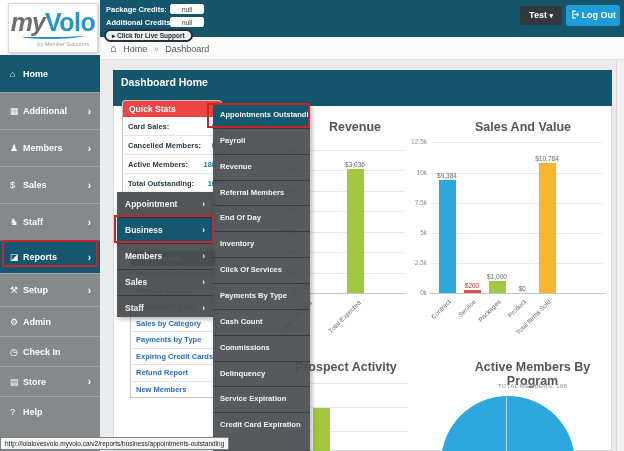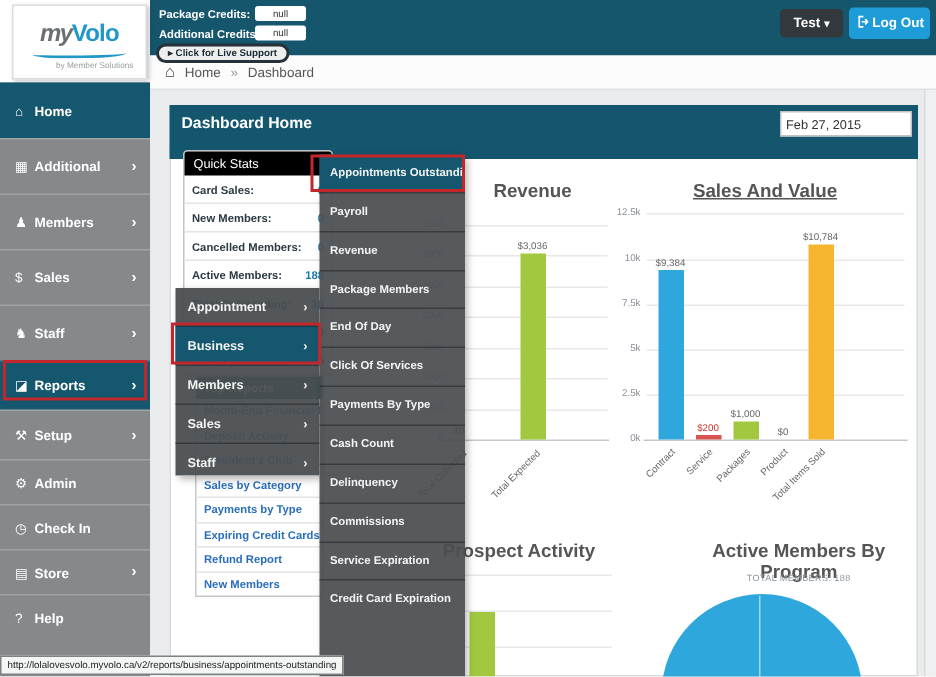--- a/index.html
+++ b/index.html
@@ -3,21 +3,21 @@
 <meta charset="utf-8">
 <style>
   html,body{margin:0;padding:0;}
   body{width:624px;height:451px;position:relative;overflow:hidden;background:#ffffff;
        font-family:"Liberation Sans",sans-serif;-webkit-font-smoothing:antialiased;}
   .abs{position:absolute;box-sizing:border-box;}
   
   .teal-band{left:100px;top:0;width:524px;height:37px;background:#15566D;z-index:2;}
   .logo-card{left:8px;top:3px;width:90px;height:50px;background:#fff;border:1px solid #DADCDD;
              box-shadow:1px 1px 3px rgba(0,0,0,.25);z-index:3;text-align:center;}
-  .logo-line{margin-top:9px;font-size:16px;line-height:19px;}
+  .logo-line{margin-top:9px;font-size:25px;line-height:19px;}
   .logo-my{font-style:italic;font-weight:bold;color:#6B6F72;letter-spacing:-1px;}
   .logo-volo{font-weight:bold;color:#2196C9;letter-spacing:-0.5px;}
   .logo-swoosh{margin:1px auto 0;width:62px;height:4px;border-bottom:2px solid #2196C9;border-radius:0 0 60% 40%;}
   .logo-sub{margin-top:2px;font-size:5.5px;color:#9AA0A3;text-align:right;padding-right:8px;}
   .cred-label{color:#fff;font-size:7.5px;font-weight:bold;z-index:3;}
   .cred-input{width:34px;height:10px;border:1px solid #fff;border-radius:2px;background:#fff;
               font-size:6.5px;text-align:center;color:#333;z-index:3;padding:0;}
   .pill{left:104px;top:29px;height:13px;background:#EDEFEF;border:2px solid #25323B;border-radius:8px;
         font-size:6.5px;font-weight:bold;color:#1B2A33;line-height:9px;padding:0 6px;z-index:4;white-space:nowrap;}
   .test-btn{left:520px;top:6px;width:42px;height:19px;background:#33383C;border-radius:3px;color:#fff;
@@ -39,21 +39,21 @@
   
   .main-bg{left:100px;top:60px;width:524px;height:391px;background:#E9EBEC;z-index:1;}
   .scroll-strip{left:616px;top:60px;width:8px;height:391px;background:#EFF0F1;border-left:1px solid #D9DBDC;z-index:2;}
   .title-bar{left:113px;top:70px;width:499px;height:36px;background:#14566D;z-index:2;}
   .title-bar .t{position:absolute;left:8px;top:0;line-height:25px;color:#fff;font-size:10.5px;font-weight:bold;}
   .date-input{position:absolute;right:4px;top:4px;width:80px;height:15px;border:1px solid #BFC3C5;
               background:#fff;font-size:8.5px;color:#333;padding:0 3px;font-family:"Liberation Sans",sans-serif;}
   .card{left:113px;top:96px;width:499px;height:355px;background:#fff;border:1px solid #D6D8D9;z-index:1;}
   
   .qs{left:122px;top:100px;width:100px;background:#fff;border:1px solid #BFC3C5;border-radius:3px;z-index:3;}
-  .qs-head{height:16px;background:#000000;border-radius:2px 2px 0 0;color:#fff;font-size:8.5px;font-weight:normal;
+  .qs-head{height:16px;background:#ef4444;border-radius:2px 2px 0 0;color:#fff;font-size:8.5px;font-weight:bold;
            line-height:16px;padding-left:6px;}
   .qs-row{height:18px;display:flex;align-items:center;justify-content:space-between;padding:0 5px;
           border-top:1px solid #E2E4E5;}
   .qs-row .l{font-size:7.5px;font-weight:bold;color:#2B3A42;white-space:nowrap;}
   .qs-row .v{font-size:7.5px;font-weight:bold;color:#1A7AA8;}
   
   .tr{left:130px;top:250px;width:86px;background:#fff;border:1px solid #C5C8CA;z-index:3;}
   .tr-head{height:15px;background:#14566D;color:#fff;font-size:8px;font-weight:bold;line-height:15px;padding-left:5px;}
   .tr-item{height:15.5px;line-height:15.5px;padding-left:5px;font-size:7.5px;font-weight:bold;color:#2A6EBB;
            border-top:1px solid #E2E4E5;white-space:nowrap;overflow:hidden;}
@@ -183,31 +183,26 @@
   <span class="ic">?</span>
   <span>Help</span>
 </div>
 
 <div class="abs main-bg"></div>
 <div class="abs card"></div>
 <div class="abs scroll-strip"></div>
 
 <div class="abs title-bar">
   <span class="t">Dashboard Home</span>
-  <input class="date-input" value="Feb 27, 2015" style="">
 </div>
 
 <div class="abs qs">
   <div class="qs-head">Quick Stats</div>
   <div class="qs-row" style="border-top:none;">
     <span class="l">Card Sales:</span>
-    <span class="v">0</span>
-  </div>
-  <div class="qs-row">
-    <span class="l">New Members:</span>
     <span class="v">0</span>
   </div>
   <div class="qs-row">
     <span class="l">Cancelled Members:</span>
     <span class="v">0</span>
   </div>
   <div class="qs-row">
     <span class="l">Active Members:</span>
     <span class="v">188</span>
   </div>
@@ -255,21 +250,21 @@
 <div class="ytick" style="left:272px;top:269px;width:24px;">500</div>
 <div class="ytick" style="left:272px;top:289px;width:24px;">0</div>
 <div class="abs" style="left:297px;top:284px;width:18px;text-align:center;font-size:6.5px;color:#666;z-index:2;">$0</div>
 <div class="bar-col" style="left:342px;bottom:158px;">
   <div class="vlab">$3,036</div>
   <div class="fill" style="height: 124px; background: rgb(162, 200, 64);"></div>
 </div>
 <div class="xlab" style="left:250px;top:299px;">Total Collected</div>
 <div class="xlab" style="left:299px;top:299px;">Total Expected</div>
 
-<div class="abs chart-title" style="left:425px;top:120px;width:170px;text-decoration:underline;">Sales And Value</div>
+<div class="abs chart-title" style="left:438px;top:120px;width:170px;">Sales And Value</div>
 <div class="ytick" style="left:405px;top:138px;width:22px;">12.5k</div>
 <div class="ytick" style="left:405px;top:169px;width:22px;">10k</div>
 <div class="ytick" style="left:405px;top:199px;width:22px;">7.5k</div>
 <div class="ytick" style="left:405px;top:229px;width:22px;">5k</div>
 <div class="ytick" style="left:405px;top:259px;width:22px;">2.5k</div>
 <div class="ytick" style="left:405px;top:289px;width:22px;">0k</div>
 <div class="gridline" style="left:431px;top:142px;width:172px;"></div>
 <div class="gridline" style="left:431px;top:173px;width:172px;"></div>
 <div class="gridline" style="left:431px;top:203px;width:172px;"></div>
 <div class="gridline" style="left:431px;top:233px;width:172px;"></div>
@@ -332,27 +327,28 @@
   <div class="ov2-item">
     <span>Staff</span>
     <span class="chev">›</span>
   </div>
 </div>
 
 <div class="abs ov3">
   <div class="ov3-item ov-active" style="border-top:none;">Appointments Outstanding</div>
   <div class="ov3-item">Payroll</div>
   <div class="ov3-item">Revenue</div>
-  <div class="ov3-item">Package Members</div>
+  <div class="ov3-item">Referral Members</div>
   <div class="ov3-item">End Of Day</div>
+  <div class="ov3-item">Inventory</div>
   <div class="ov3-item">Click Of Services</div>
   <div class="ov3-item">Payments By Type</div>
   <div class="ov3-item">Cash Count</div>
+  <div class="ov3-item">Commissions</div>
   <div class="ov3-item">Delinquency</div>
-  <div class="ov3-item">Commissions</div>
   <div class="ov3-item">Service Expiration</div>
   <div class="ov3-item">Credit Card Expiration</div>
 </div>
 
 <div class="abs redbox" style="left:2px;top:240px;width:96px;height:27px;"></div>
 <div class="abs redbox" style="left:114px;top:215px;width:100px;height:28px;"></div>
 <div class="abs redbox" style="left:207px;top:103px;width:103px;height:25px;"></div>
 
 <div class="abs status">http://lolalovesvolo.myvolo.ca/v2/reports/business/appointments-outstanding</div>
 

